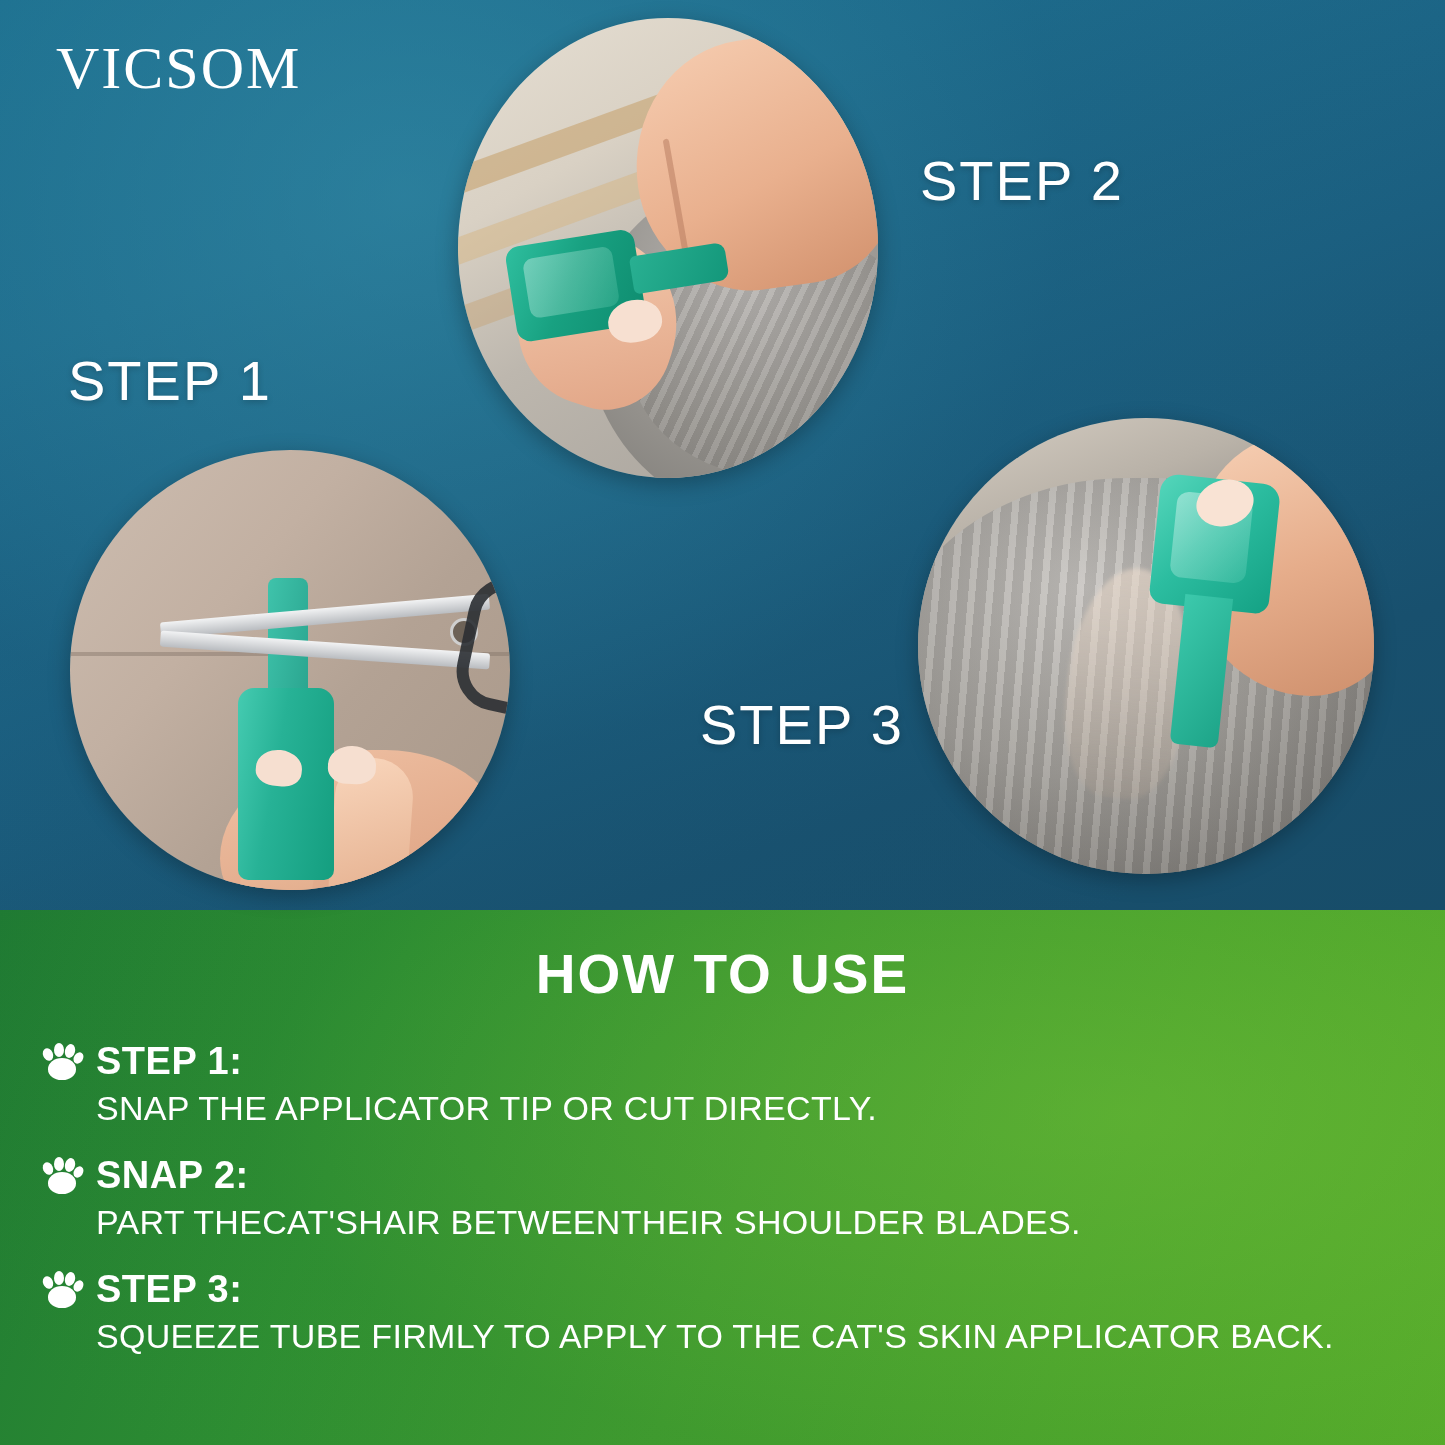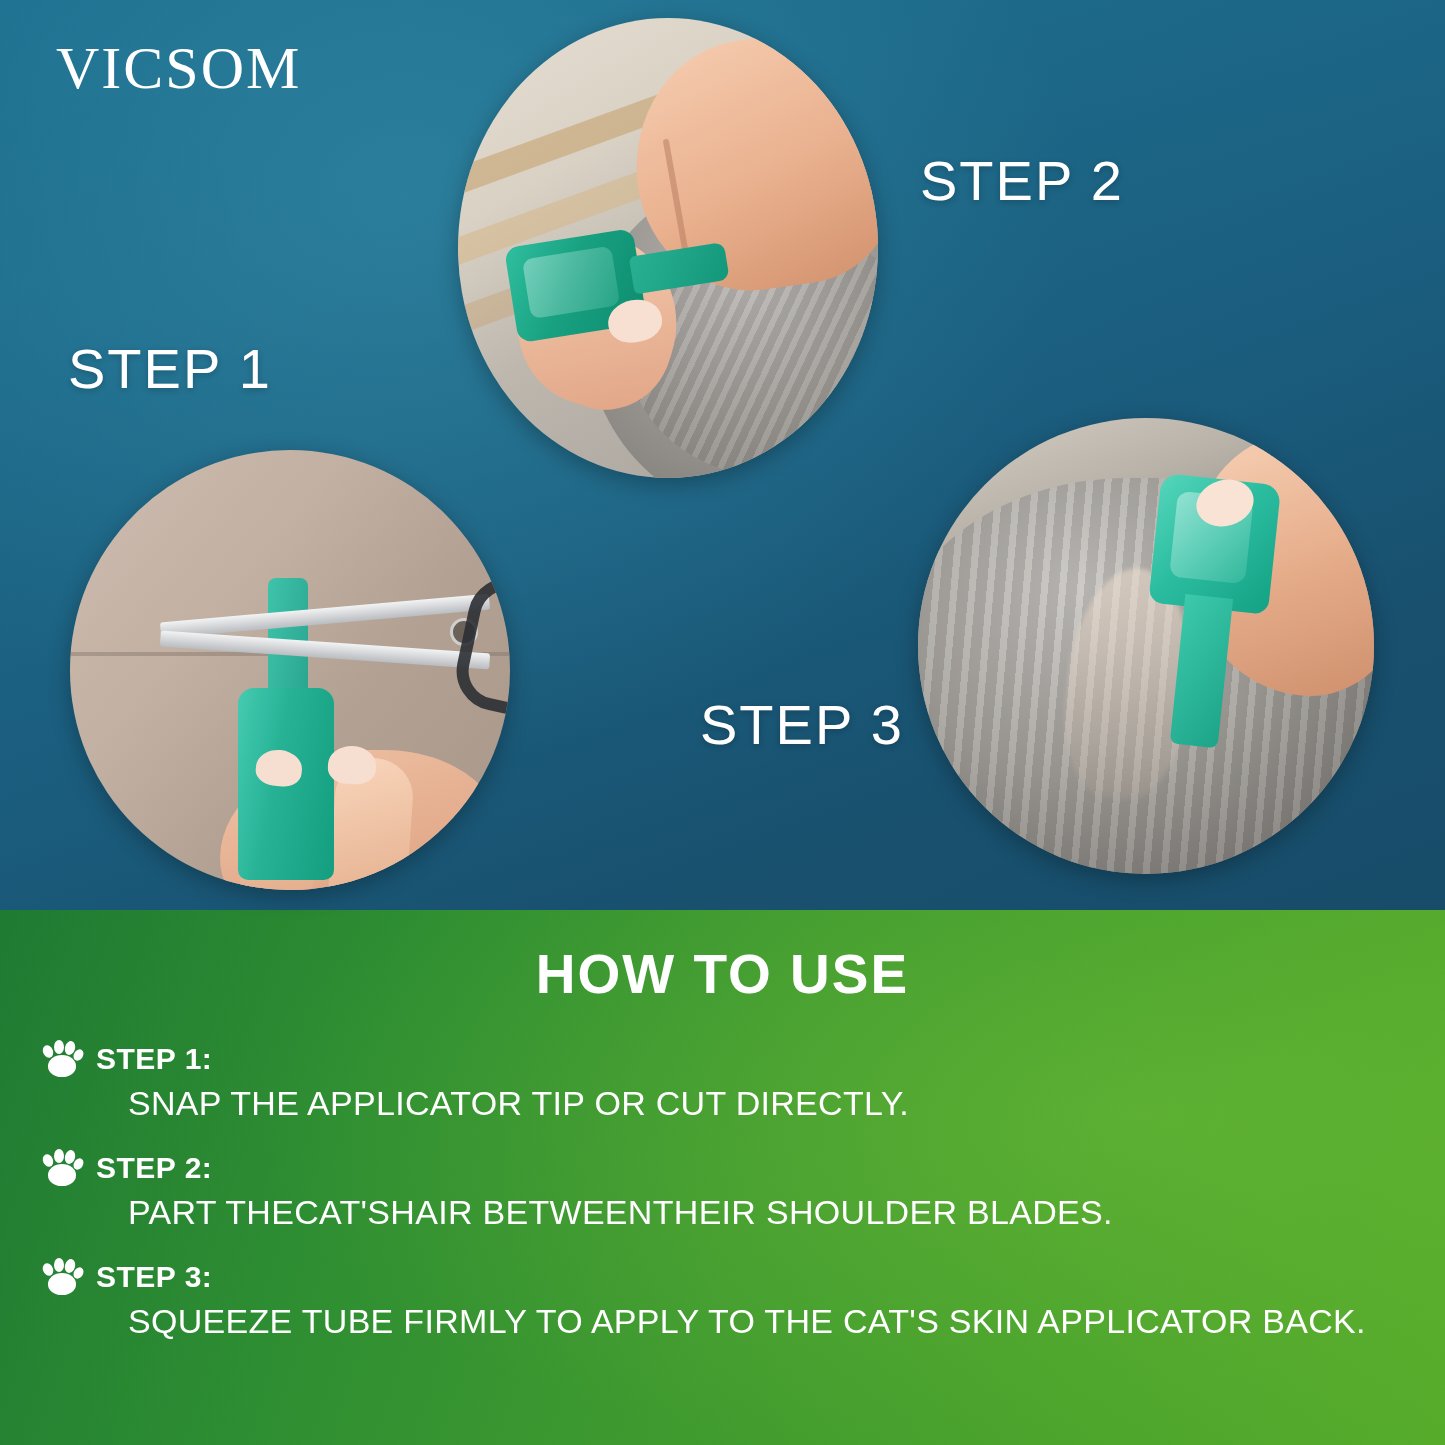--- a/index.html
+++ b/index.html
@@ -49,21 +49,21 @@
 
   .step-label {
     position: absolute;
     color: #ffffff;
     font-weight: normal;
     font-size: 56px;
     letter-spacing: 2px;
     z-index: 6;
     text-shadow: 0 2px 6px rgba(0,0,0,0.22);
   }
-  #step1-label { left: 68px; top: 336px; }
+  #step1-label { left: 68px; top: 348px; }
   #step2-label { left: 920px; top: 148px; }
   #step3-label { left: 700px; top: 692px; }
 
   .photo {
     position: absolute;
     border-radius: 50%;
     overflow: hidden;
     box-shadow: 0 6px 22px rgba(0,0,0,0.28);
     z-index: 4;
   }
@@ -372,29 +372,29 @@
     border-radius: 50% 50% 48% 48%;
   }
   .paw .t1 { left: 1px;  top: 5px;  width: 10px; height: 13px; transform: rotate(-22deg); }
   .paw .t2 { left: 12px; top: 0px;  width: 10px; height: 14px; }
   .paw .t3 { left: 23px; top: 1px;  width: 10px; height: 14px; transform: rotate(16deg); }
   .paw .t4 { left: 32px; top: 9px;  width: 9px;  height: 12px; transform: rotate(32deg); }
 
   .step-head-text {
     color: #ffffff;
     font-weight: bold;
-    font-size: 30px;
+    font-size: 38px;
     letter-spacing: 0.5px;
   }
   .step-body {
     color: #ffffff;
     font-size: 34px;
     letter-spacing: 0.3px;
     margin-top: 6px;
-    margin-left: 86px;
+    margin-left: 54px;
     font-weight: 400;
   }
 </style>
 </head>
 <body>
 
 <div class="poster">
 
   <div class="top-panel">
 
@@ -483,21 +483,21 @@
 
       <div class="step-block">
         <div class="step-head">
           <span class="paw">
             <span class="pad big"></span>
               <span class="pad t1"></span>
               <span class="pad t2"></span>
               <span class="pad t3"></span>
               <span class="pad t4"></span>
           </span>
-          <span class="step-head-text">STEP 2:</span>
+          <span class="step-head-text">SNAP 2:</span>
         </div>
         <div class="step-body">PART THECAT'SHAIR BETWEENTHEIR SHOULDER BLADES.</div>
       </div>
 
       <div class="step-block">
         <div class="step-head">
           <span class="paw">
             <span class="pad big"></span>
               <span class="pad t1"></span>
               <span class="pad t2"></span>

